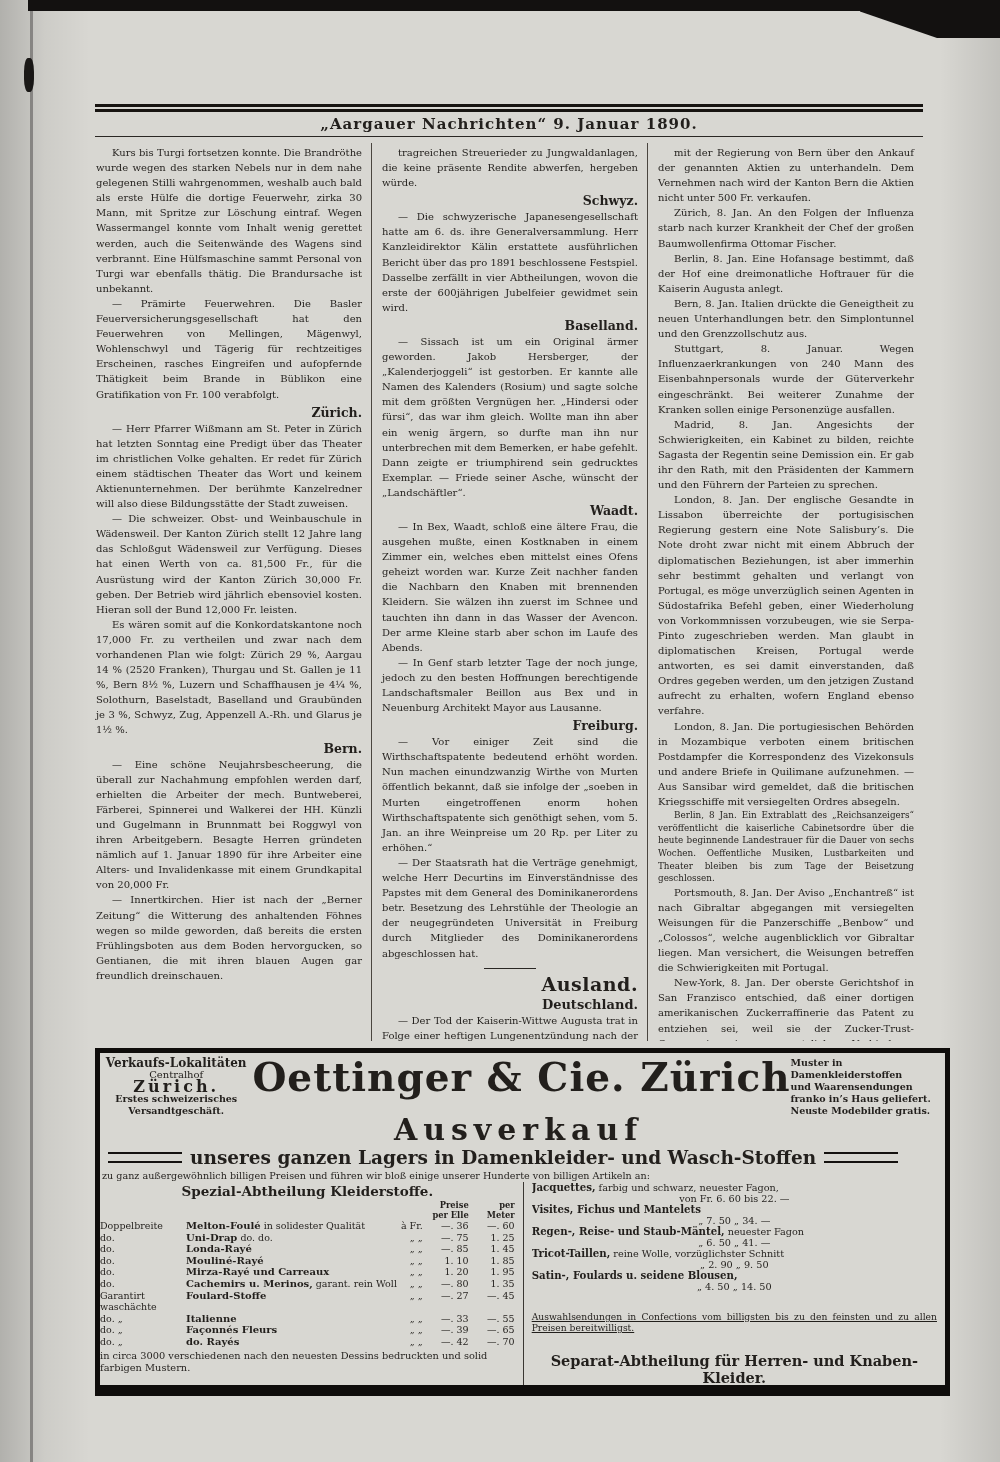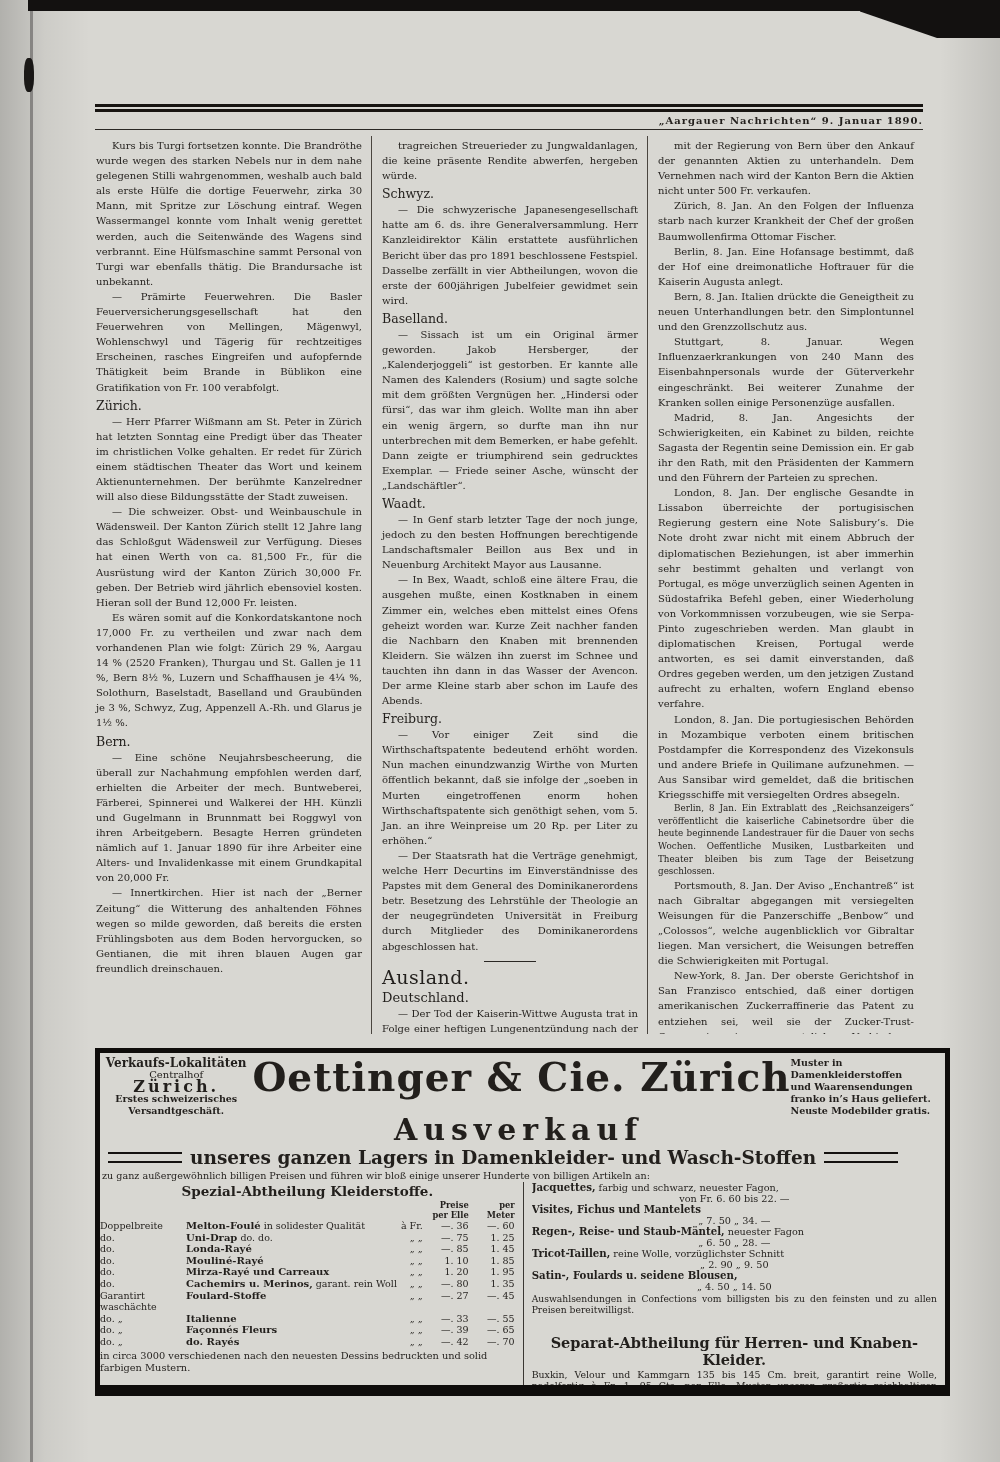--- a/index.html
+++ b/index.html
@@ -10,29 +10,29 @@
   .film-top{position:absolute;top:0;left:28px;right:0;height:11px;background:#131110;}
   .film-corner{position:absolute;top:0;right:0;width:140px;height:38px;background:#131110;
                clip-path:polygon(0 0,100% 0,100% 100%,55% 100%,0 30%);}
   .film-blob{position:absolute;left:24px;top:58px;width:10px;height:34px;background:#1b1917;border-radius:40%;}
   .film-edge{position:absolute;left:30px;top:0;bottom:0;width:3px;background:rgba(20,18,16,.35);}
 
   .sheet{position:absolute;left:95px;top:104px;width:828px;}
 
   
   .mast-rule-a{height:3px;background:#171411;border-bottom:2px solid #d8d7d2;box-shadow:0 3px 0 #171411;}
-  .mast-line{position:relative;margin-top:6px;text-align:right;font-weight:bold;font-size:10px;letter-spacing:1px;
+  .mast-line{position:relative;margin-top:6px;text-align:center;font-weight:bold;font-size:15px;letter-spacing:1px;
              border-bottom:1px solid #2a2724;padding-bottom:3px;}
   
   .cols{display:flex;margin-top:6px;height:898px;overflow:hidden;}
   .col{width:276px;box-sizing:border-box;padding:2px 9px 0 1px;overflow:hidden;}
   .col+.col{border-left:1px solid #4a453f;padding-left:10px;}
   .news-p{margin:0;font-size:10px;line-height:15.1px;text-align:justify;text-indent:16px;}
   .news-p.small{font-size:8.8px;line-height:12.6px;}
-  .sec-heading{margin:3px 0 1px 0;text-align:left;font-weight:normal;}
+  .sec-heading{margin:3px 0 1px 0;text-align:right;font-weight:bold;}
   .sec-heading.canton{font-size:12.5px;}
   .sec-heading.major{font-size:19px;margin:4px 0 2px 0;letter-spacing:.5px;}
   .sec-heading.sub{font-size:13px;margin:1px 0;}
   .section-divider{width:52px;margin:7px auto 3px auto;border-top:1px solid #2a2724;}
 
   
   .ad{position:absolute;left:95px;top:1048px;width:855px;height:348px;box-sizing:border-box;
       border:5px solid #0f0d0b;border-bottom-width:11px;padding:4px 8px 0 0;background:rgba(0,0,0,0);overflow:hidden;}
   .ad-top{display:flex;align-items:flex-start;}
   .ad-top-left{width:208px;text-align:center;font-size:10px;line-height:12px;}
@@ -57,21 +57,21 @@
   .prow .pre{width:86px;flex:none;}
   .prow .nm{flex:1;white-space:nowrap;overflow:hidden;}
   .prow .nm b{font-size:10px;}
   .prow .cur{width:26px;text-align:right;flex:none;}
   .prow .v{width:46px;text-align:right;flex:none;}
   .ad-lfoot{font-size:9.8px;line-height:12px;margin-top:2px;}
   .crow{display:flex;font-size:9.7px;line-height:11px;flex-direction:column;}
   .crow .nm b{font-size:10.2px;}
   .crow .nm{flex:1;white-space:nowrap;overflow:hidden;}
   .crow .pr{flex:none;text-align:center;white-space:nowrap;}
-  .ad-cnote{font-size:9.2px;line-height:11px;margin-top:1px;text-align:justify;}
+  .ad-cnote{font-size:9.2px;line-height:11px;margin-top:19px;text-align:justify;text-decoration:underline;}
   .ad-sep-h{text-align:center;font-weight:bold;font-size:14.5px;margin:19px 0 1px 0;}
   .ad-sep-p{font-size:9.4px;line-height:11.4px;text-align:justify;margin:0;}
 </style>
 </head>
 <body>
 
 <div class="page">
   <div class="film-top"></div>
   <div class="film-corner"></div>
   <div class="film-blob"></div>
@@ -115,22 +115,22 @@
             <section class="news-section">
               <h3 class="sec-heading canton">Schwyz.</h3>
               <p class="news-p">— Die schwyzerische Japanesengesellschaft hatte am 6. ds. ihre Generalversammlung. Herr Kanzleidirektor Kälin erstattete ausführlichen Bericht über das pro 1891 beschlossene Festspiel. Dasselbe zerfällt in vier Abtheilungen, wovon die erste der 600jährigen Jubelfeier gewidmet sein wird.</p>
             </section>
             <section class="news-section">
               <h3 class="sec-heading canton">Baselland.</h3>
               <p class="news-p">— Sissach ist um ein Original ärmer geworden. Jakob Hersberger, der „Kalenderjoggeli“ ist gestorben. Er kannte alle Namen des Kalenders (Rosium) und sagte solche mit dem größten Vergnügen her. „Hindersi oder fürsi“, das war ihm gleich. Wollte man ihn aber ein wenig ärgern, so durfte man ihn nur unterbrechen mit dem Bemerken, er habe gefehlt. Dann zeigte er triumphirend sein gedrucktes Exemplar. — Friede seiner Asche, wünscht der „Landschäftler“.</p>
             </section>
             <section class="news-section">
               <h3 class="sec-heading canton">Waadt.</h3>
+              <p class="news-p">— In Bex, Waadt, schloß eine ältere Frau, die ausgehen mußte, einen Kostknaben in einem Zimmer ein, welches eben mittelst eines Ofens geheizt worden war. Kurze Zeit nachher fanden die Nachbarn den Knaben mit brennenden Kleidern. Sie wälzen ihn zuerst im Schnee und tauchten ihn dann in das Wasser der Avencon. Der arme Kleine starb aber schon im Laufe des Abends.</p>
               <p class="news-p">— In Genf starb letzter Tage der noch junge, jedoch zu den besten Hoffnungen berechtigende Landschaftsmaler Beillon aus Bex und in Neuenburg Architekt Mayor aus Lausanne.</p>
-              <p class="news-p">— In Bex, Waadt, schloß eine ältere Frau, die ausgehen mußte, einen Kostknaben in einem Zimmer ein, welches eben mittelst eines Ofens geheizt worden war. Kurze Zeit nachher fanden die Nachbarn den Knaben mit brennenden Kleidern. Sie wälzen ihn zuerst im Schnee und tauchten ihn dann in das Wasser der Avencon. Der arme Kleine starb aber schon im Laufe des Abends.</p>
             </section>
             <section class="news-section">
               <h3 class="sec-heading canton">Freiburg.</h3>
               <p class="news-p">— Vor einiger Zeit sind die Wirthschaftspatente bedeutend erhöht worden. Nun machen einundzwanzig Wirthe von Murten öffentlich bekannt, daß sie infolge der „soeben in Murten eingetroffenen enorm hohen Wirthschaftspatente sich genöthigt sehen, vom 5. Jan. an ihre Weinpreise um 20 Rp. per Liter zu erhöhen.“</p>
               <p class="news-p">— Der Staatsrath hat die Verträge genehmigt, welche Herr Decurtins im Einverständnisse des Papstes mit dem General des Dominikanerordens betr. Besetzung des Lehrstühle der Theologie an der neugegründeten Universität in Freiburg durch Mitglieder des Dominikanerordens abgeschlossen hat.</p>
             </section>
             <section class="news-section">
               <div class="section-divider"></div>
               <h3 class="sec-heading major">Ausland.</h3>
               <h4 class="sec-heading sub">Deutschland.</h4>
@@ -277,21 +277,21 @@
             <div class="crow">
               <span class="nm"><b>Jacquettes,</b> farbig und schwarz, neuester Fagon,</span>
               <span class="pr">von Fr. 6. 60 bis 22. —</span>
             </div>
             <div class="crow">
               <span class="nm"><b>Visites, Fichus und Mantelets</b></span>
               <span class="pr">„   7. 50  „  34. —</span>
             </div>
             <div class="crow">
               <span class="nm"><b>Regen-, Reise- und Staub-Mäntel,</b> neuester Fagon</span>
-              <span class="pr">„   6. 50  „  28. —</span>
+              <span class="pr">„   6. 50  „  41. —</span>
             </div>
             <div class="crow">
               <span class="nm"><b>Tricot-Taillen,</b> reine Wolle, vorzüglichster Schnitt</span>
               <span class="pr">„   2. 90  „   9. 50</span>
             </div>
             <div class="crow">
               <span class="nm"><b>Satin-, Foulards u. seidene Blousen,</b></span>
               <span class="pr">„   4. 50  „  14. 50</span>
             </div>
           </div>

